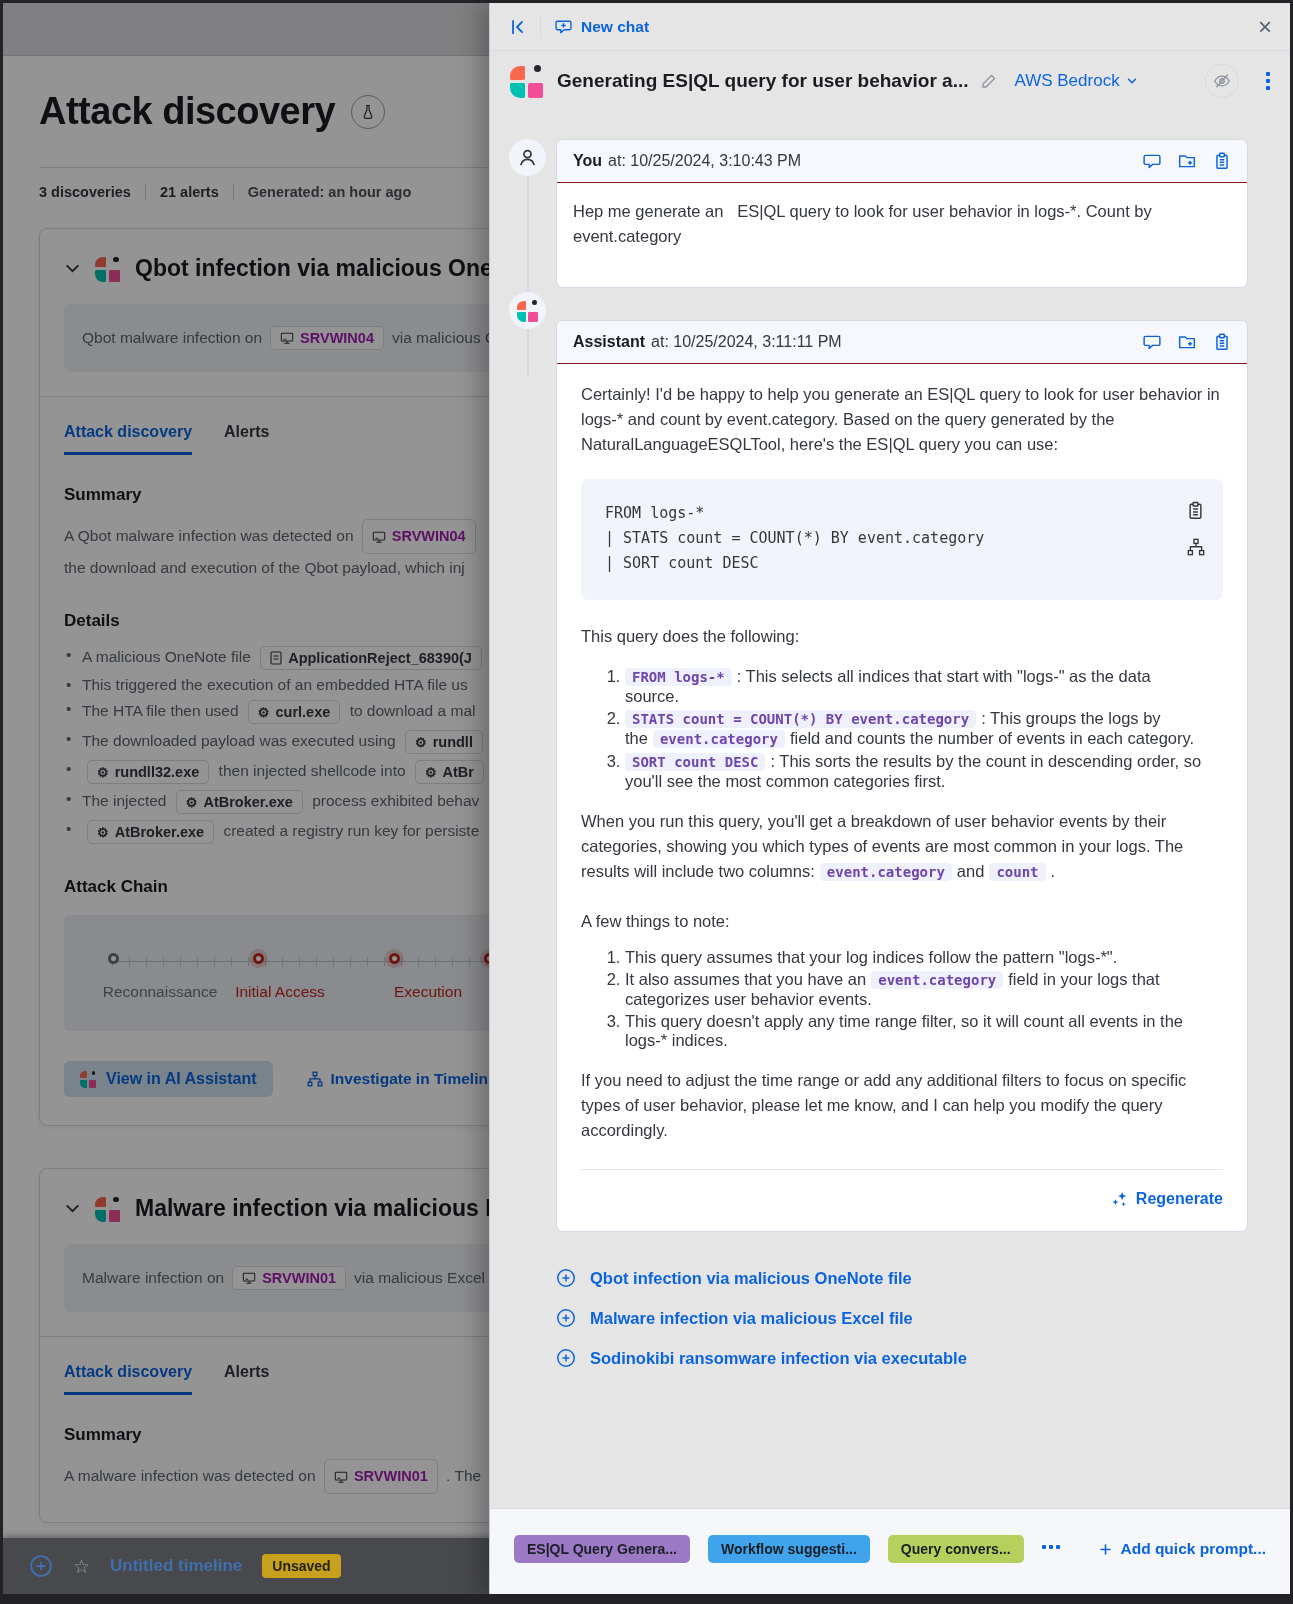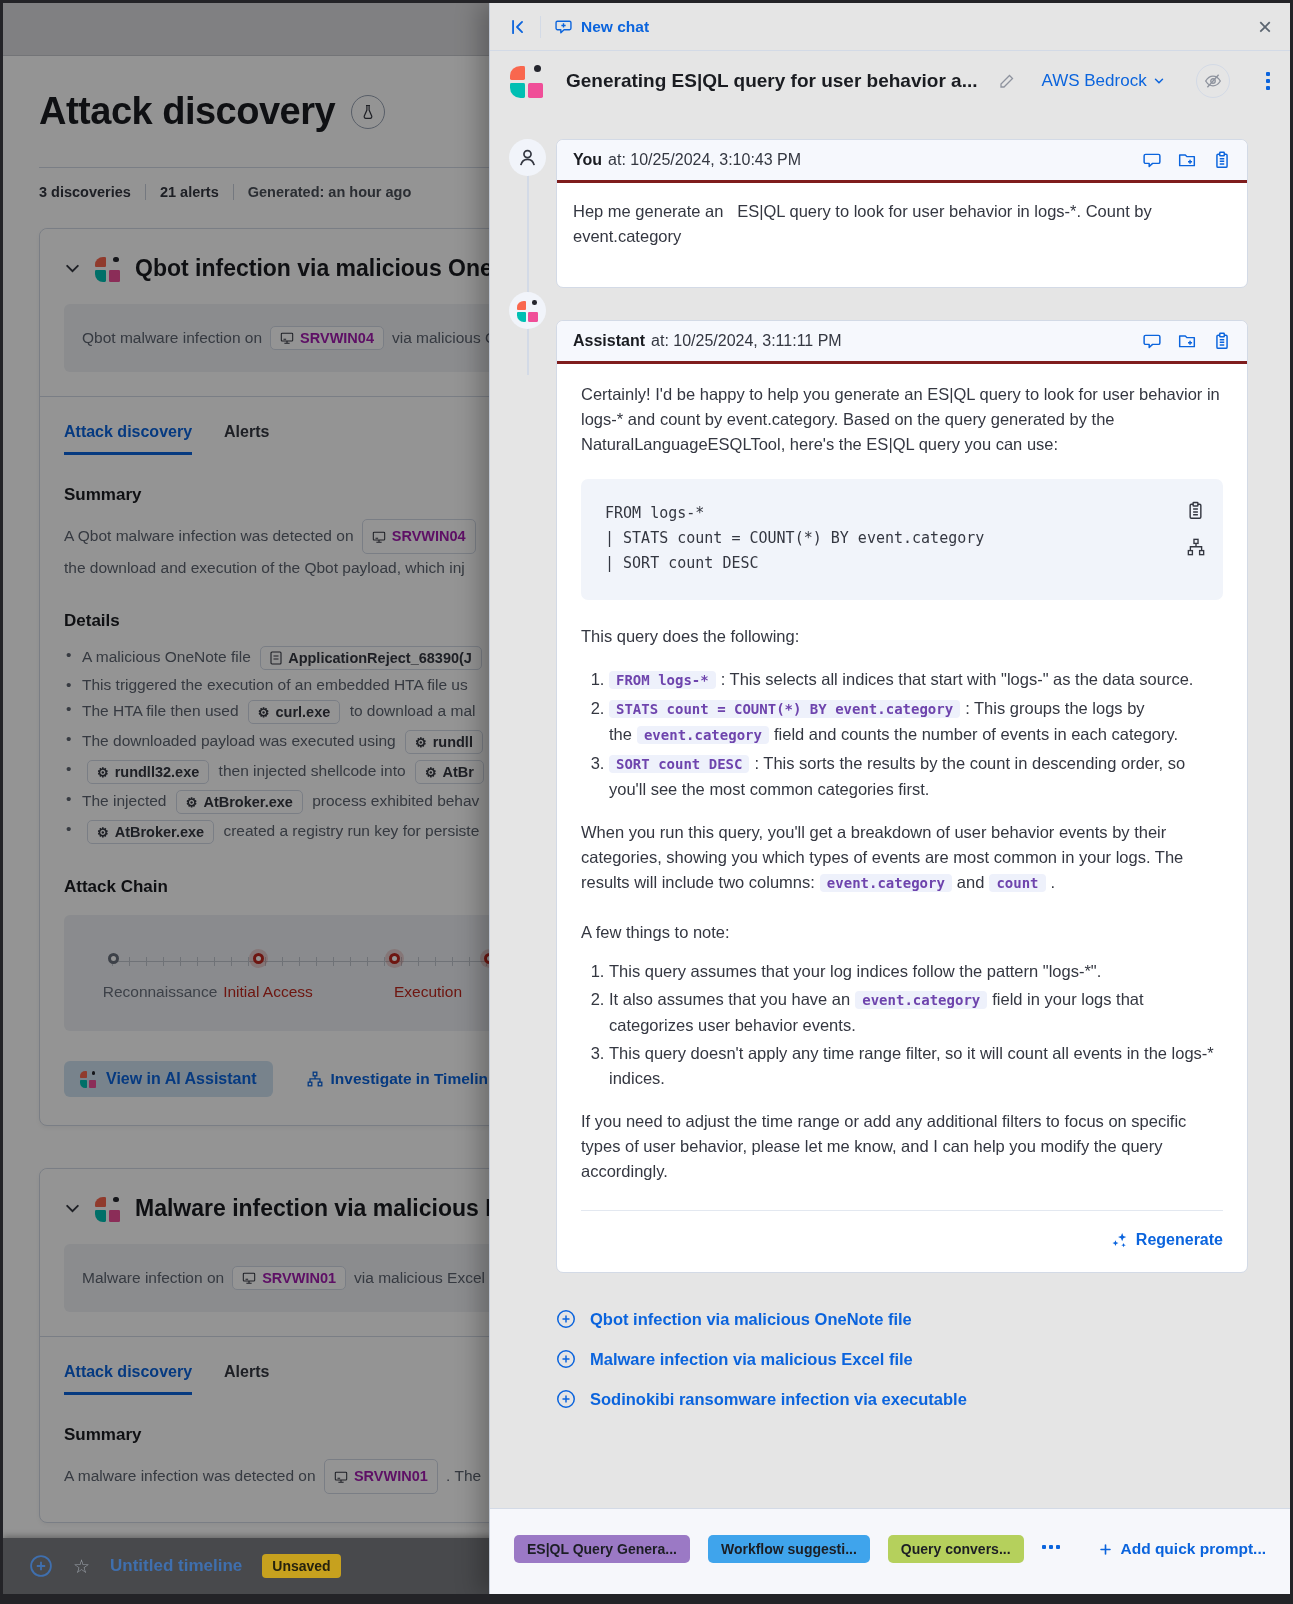--- a/index.html
+++ b/index.html
@@ -82,51 +82,51 @@
   .tb-star { color:#9aa0a8; font-size:19px; }
   .tb-badge { background:#c7a11e; color:#26220e; font-size:14px; font-weight:700; border-radius:4px; padding:4px 10px; }
 
   
   .flyout { position:absolute; left:486px; top:0; right:0; bottom:0; background:#e5e5e5; z-index:10; border-left:1px solid #c5ccd8; box-shadow:-10px 0 22px rgba(0,0,0,0.25); display:flex; flex-direction:column; }
   .fly-topbar { height:48px; flex:0 0 auto; border-bottom:1px solid #d3dae6; display:flex; align-items:center; padding:0 18px 0 18px; gap:14px; }
   .topbar-div { width:1px; height:22px; background:#d3dae6; }
   .newchat-btn { display:inline-flex; align-items:center; gap:9px; color:#0b64dd; font-size:15.5px; font-weight:600; }
   .close-x { margin-left:auto; color:#5b6570; font-size:24px; line-height:1; font-weight:400; }
 
-  .fly-header { flex:0 0 auto; display:flex; align-items:center; gap:22px; padding:12px 20px 12px 20px; height:60px; }
+  .fly-header { flex:0 0 auto; display:flex; align-items:center; gap:13px; padding:12px 20px 12px 20px; height:60px; }
   .conv-title { font-size:19px; font-weight:700; color:#1a1c21; white-space:nowrap; }
   .connector-link { display:inline-flex; align-items:center; gap:5px; color:#0b64dd; font-size:17px; margin-left:4px; }
   .eye-btn { margin-left:auto; width:34px; height:34px; border-radius:50%; border:1px solid #d3dae6; display:flex; align-items:center; justify-content:center; }
   .kebab { display:flex; flex-direction:column; gap:3px; margin-left:14px; }
   .kebab i { width:4px; height:4px; background:#0b64dd; border-radius:1px; }
 
   .chat-scroll { flex:1 1 auto; overflow:hidden; position:relative; padding:28px 42px 0 66px; }
   .avatar-rail { position:absolute; left:37px; top:34px; width:2px; height:230px; background:#d3dae6; }
   .msg-avatar { position:absolute; left:19px; width:37px; height:37px; border-radius:50%; background:#f1f4fa; display:flex; align-items:center; justify-content:center; z-index:2; }
   .av-user { top:28px; }
   .av-assistant { top:181px; }
 
   .msg-card { border:1px solid #d3dae6; border-radius:7px; background:#fff; }
   .msg-card + .msg-card { margin-top:32px; }
-  .msg-head { background:#f6f8fd; border-bottom:3px solid #7f1d1d; border-radius:7px 7px 0 0; display:flex; align-items:center; padding:0 16px; height:43px; font-size:16px; }
+  .msg-head { background:#f6f8fd; border-bottom:1px solid #7f1d1d; border-radius:7px 7px 0 0; display:flex; align-items:center; padding:0 16px; height:43px; font-size:16px; }
   .msg-head .author { font-weight:700; color:#1a1c21; margin-right:6px; }
   .msg-head .tstamp { color:#343741; }
   .msg-head-icons { margin-left:auto; display:flex; gap:17px; align-items:center; }
   .msg-body { padding:16px 24px 18px 24px; font-size:16.5px; color:#343741; line-height:25px; }
   .msg-body.user-text { white-space:pre-wrap; padding:16px 16px 38px 16px; }
 
   .code-block { background:#f1f4fa; border-radius:7px; margin:22px 0 24px 0; padding:22px 22px 24px 24px; position:relative; }
   .code-block pre { font-family:"DejaVu Sans Mono", monospace; font-size:15px; line-height:25px; color:#343741; }
   .code-icons { position:absolute; right:18px; top:22px; display:flex; flex-direction:column; gap:18px; align-items:center; }
 
   .inline-code { font-family:"DejaVu Sans Mono", monospace; font-size:14px; font-weight:700; color:#6e44ad; background:#eef1fb; border-radius:4px; padding:1px 7px; margin:0 5px; white-space:nowrap; }
   .a-par { margin:18px 0; }
   .a-par.tight { margin:24px 0 14px 0; }
   ol.a-list { margin:10px 0 18px 0; padding-left:28px; }
-  ol.a-list li { margin:3px 0; line-height:25px; }
+  ol.a-list li { margin:3px 16px; line-height:19px; }
 
   .regen-row { border-top:1px solid #e3e8f0; margin-top:26px; padding:16px 0 2px 0; display:flex; justify-content:flex-end; }
   .regen-btn { display:inline-flex; align-items:center; gap:8px; color:#0b64dd; font-size:16px; font-weight:600; }
 
   .quick-links { margin:26px 0 4px 0; padding-left:0; }
   .quick-link { display:flex; align-items:center; gap:14px; color:#0b64dd; font-size:16.5px; font-weight:600; padding:10px 0; }
 
   .prompt-wrap { flex:0 0 auto; padding:10px 24px 0 24px; }
   .prompt-box { position:relative; border:1px solid #d0d7e4; border-radius:9px; box-shadow:0 1px 4px rgba(0,0,0,0.07); height:82px; }
   .prompt-box textarea { width:100%; height:100%; border:none; outline:none; resize:none; border-radius:9px; padding:16px 64px 10px 16px; font-family:"Liberation Sans", sans-serif; font-size:16.5px; color:#343741; }
@@ -278,21 +278,21 @@
           <div class="chain-node red" style="left:189px;">
               <div class="chain-dot"></div>
             </div>
           <div class="chain-node red" style="left:325px;">
               <div class="chain-dot"></div>
             </div>
           <div class="chain-node red" style="left:420px;">
               <div class="chain-dot"></div>
             </div>
           <span class="chain-lbl" style="left:96px;">Reconnaissance</span>
-          <span class="chain-lbl red" style="left:204px;">Initial Access</span>
+          <span class="chain-lbl red" style="left:216px;">Initial Access</span>
           <span class="chain-lbl red" style="left:364px;">Execution</span>
         </div>
 
         <div class="actions-row">
           <button class="btn-ai">
             <span class="elogo" style="width:17px;height:17px;">
                 <i class="lo"></i>
                 <i class="lt"></i>
                 <i class="lp"></i>
                 <i class="ld"></i>

